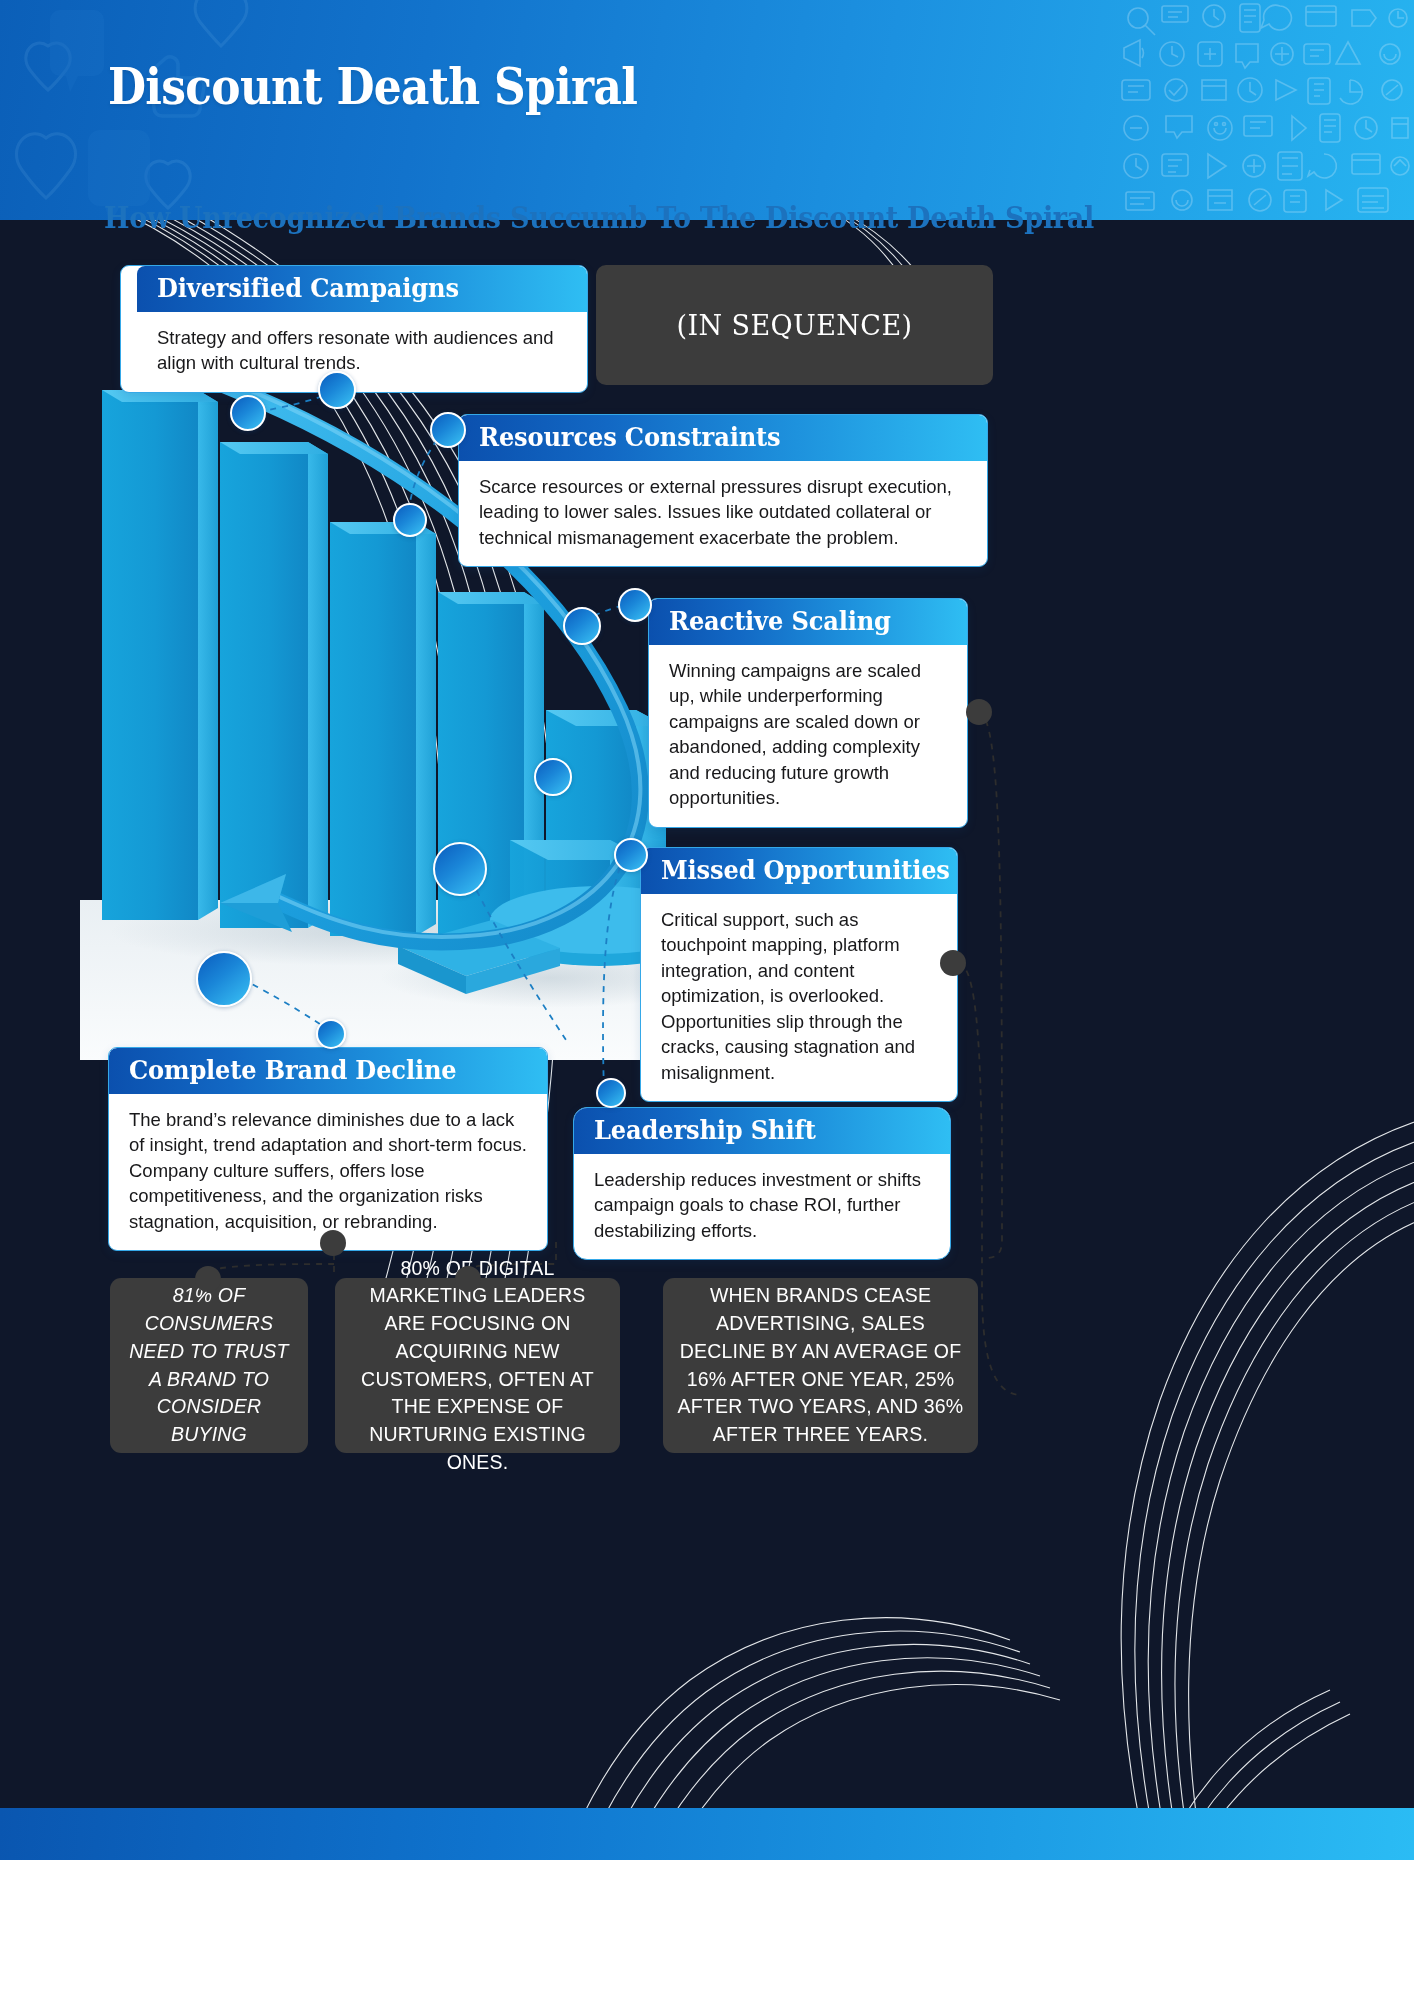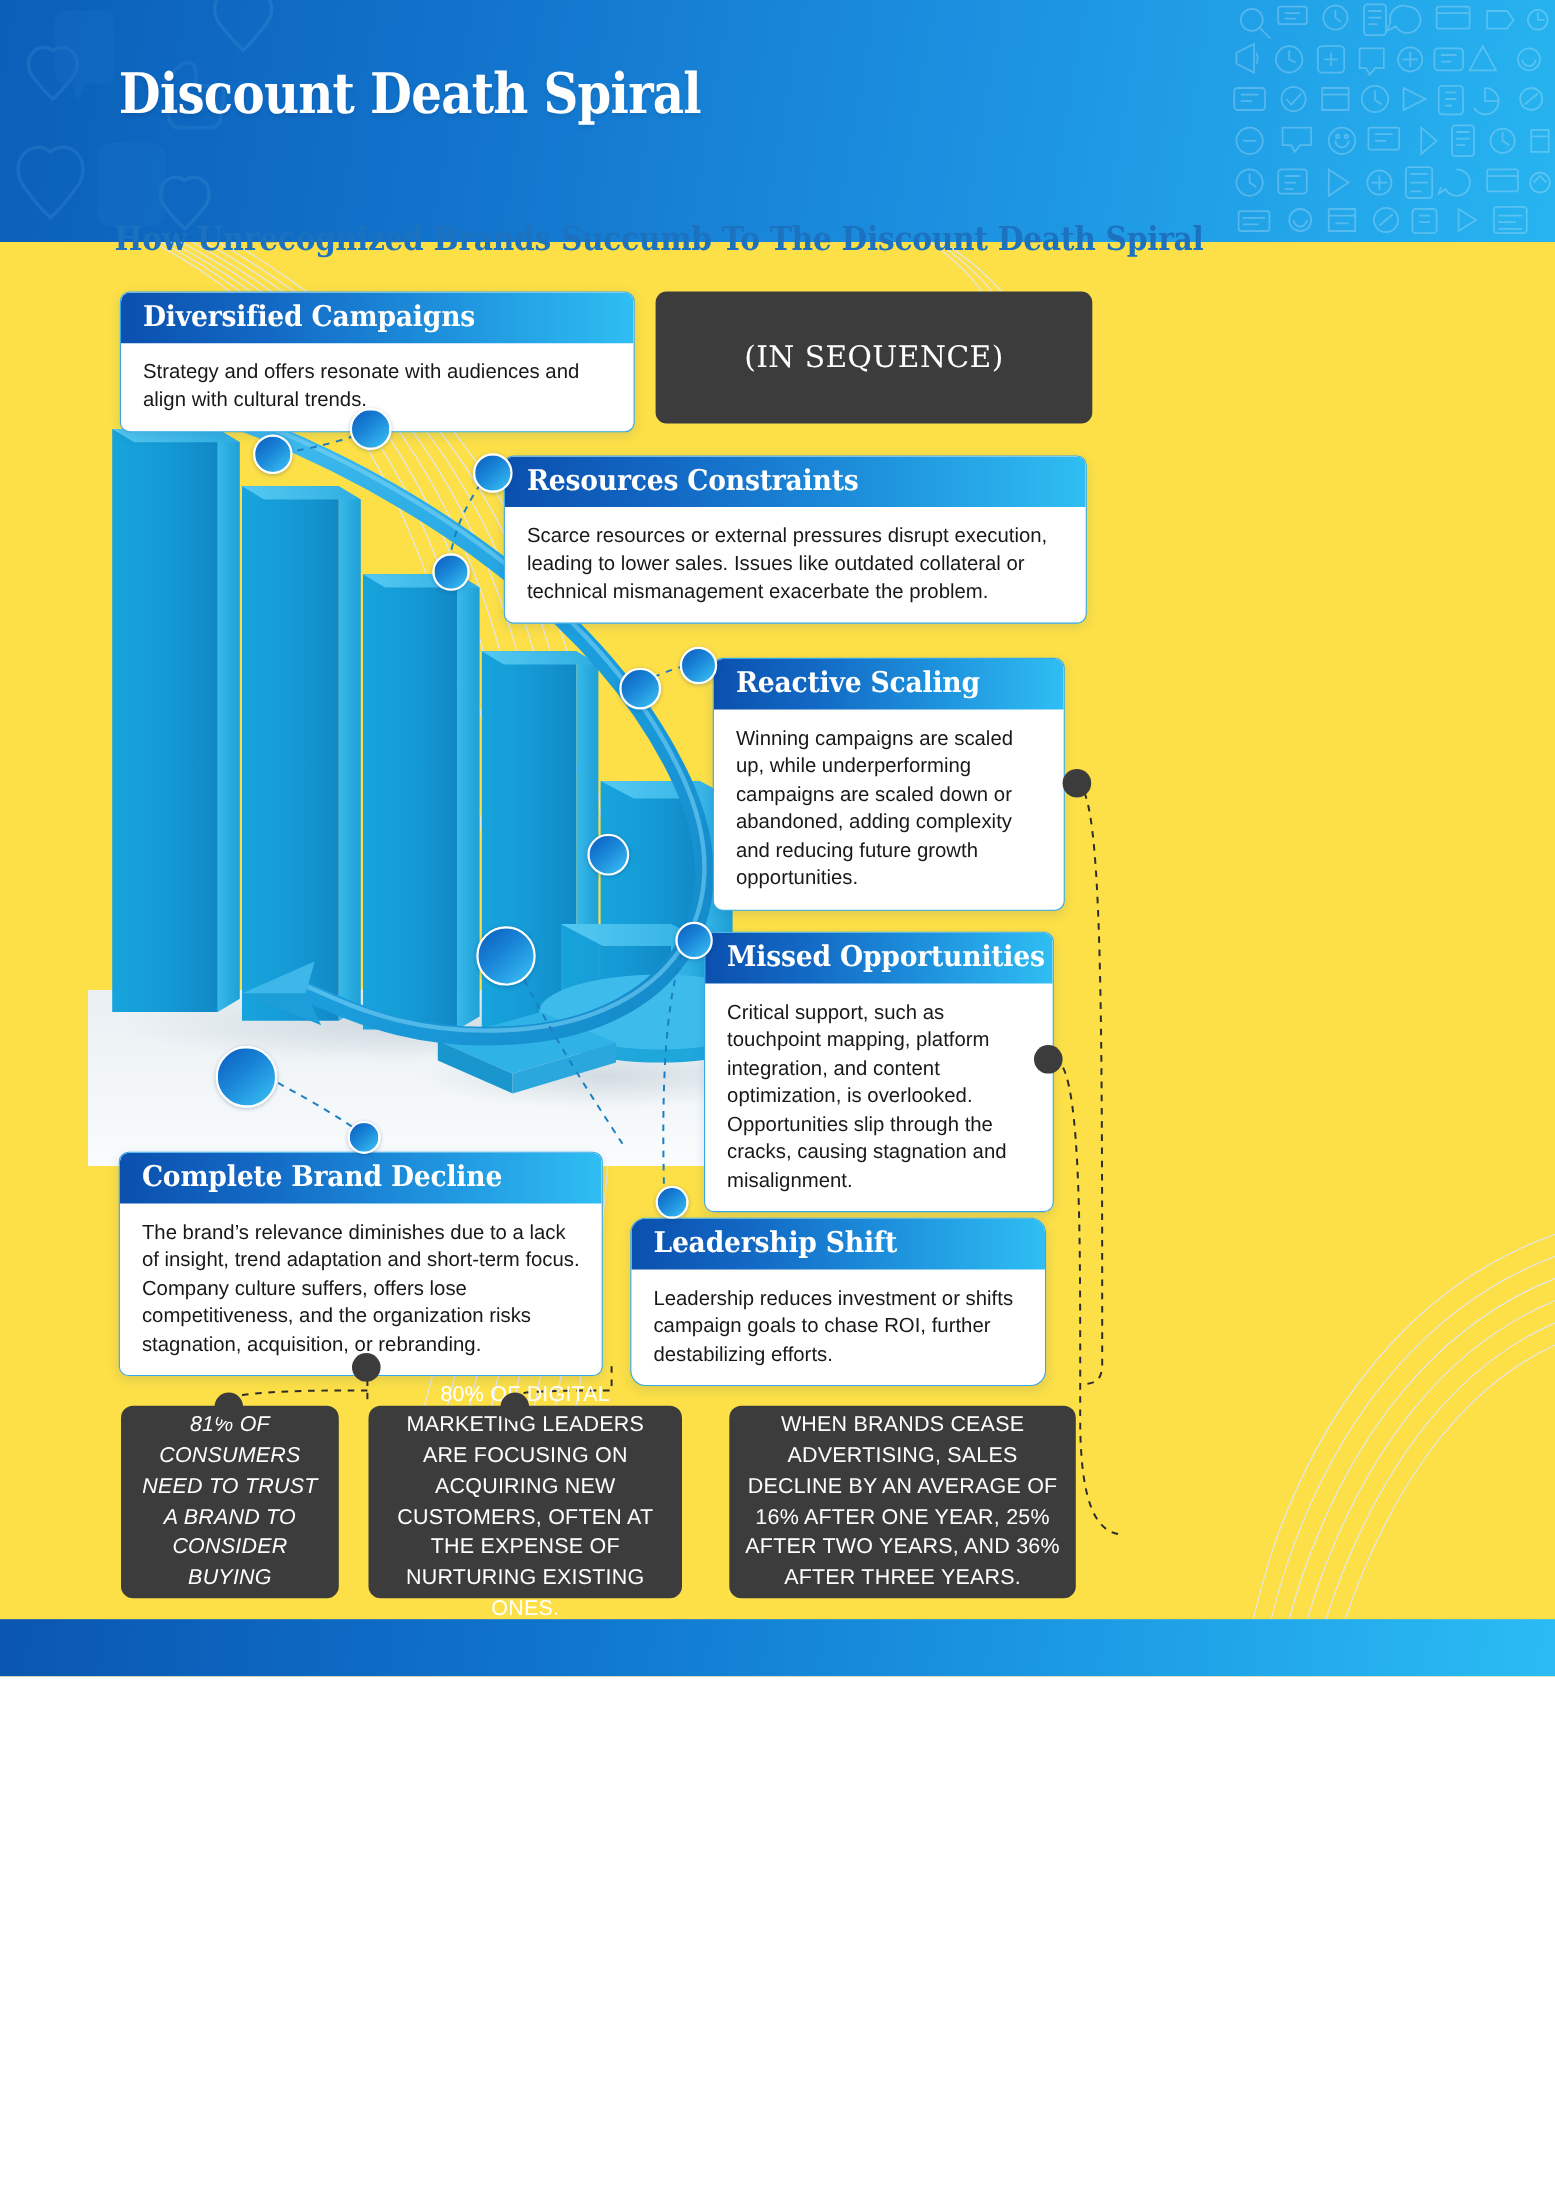--- a/index.html
+++ b/index.html
@@ -8,22 +8,22 @@
     width: 1414px;
     height: 2000px;
     background: #ffffff;
     font-family: "Liberation Sans", sans-serif;
     overflow: hidden;
   }
 
   #page {
     position: relative;
     width: 1414px;
-    height: 1524px;
-    background: #fde047;
+    height: 1860px;
+    background: #0f172a;
     overflow: hidden;
   }
 
   
   .bg-swirl {
     position: absolute;
     inset: 0;
     z-index: 0;
     pointer-events: none;
   }
@@ -137,21 +137,21 @@
   .card-head span { display: inline-block; transform: scaleX(0.93); transform-origin: left center; }
   .card-body {
     padding: 13px 18px 16px 20px;
     color: #18181A;
     font-size: 18.5px;
     line-height: 1.38;
     font-family: "Liberation Sans", sans-serif;
   }
 
   
-  #card-diversified      { left: 109px;  top: 265px;  width: 468px; }
+  #card-diversified      { left: 120px;  top: 265px;  width: 468px; padding-left: 16px; }
   #card-resources        { left: 458px;  top: 414px;  width: 530px; }
   #card-reactive         { left: 648px;  top: 598px;  width: 320px; }
   #card-missed           { left: 640px;  top: 847px;  width: 318px; }
   #card-leadership       { left: 573px;  top: 1107px; width: 378px; border-radius: 14px; }
   #card-decline          { left: 108px;  top: 1047px; width: 440px; }
 
   
   .dark-box {
     position: absolute;
     background: #3C3C3C;

